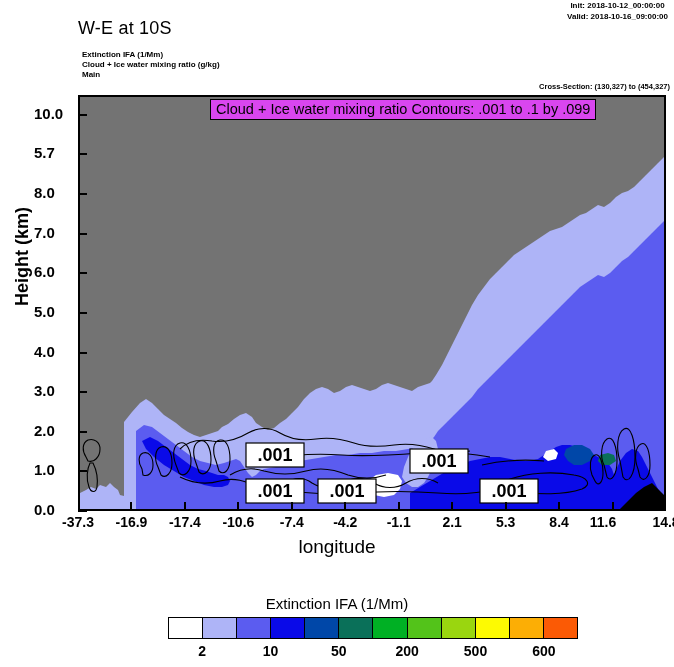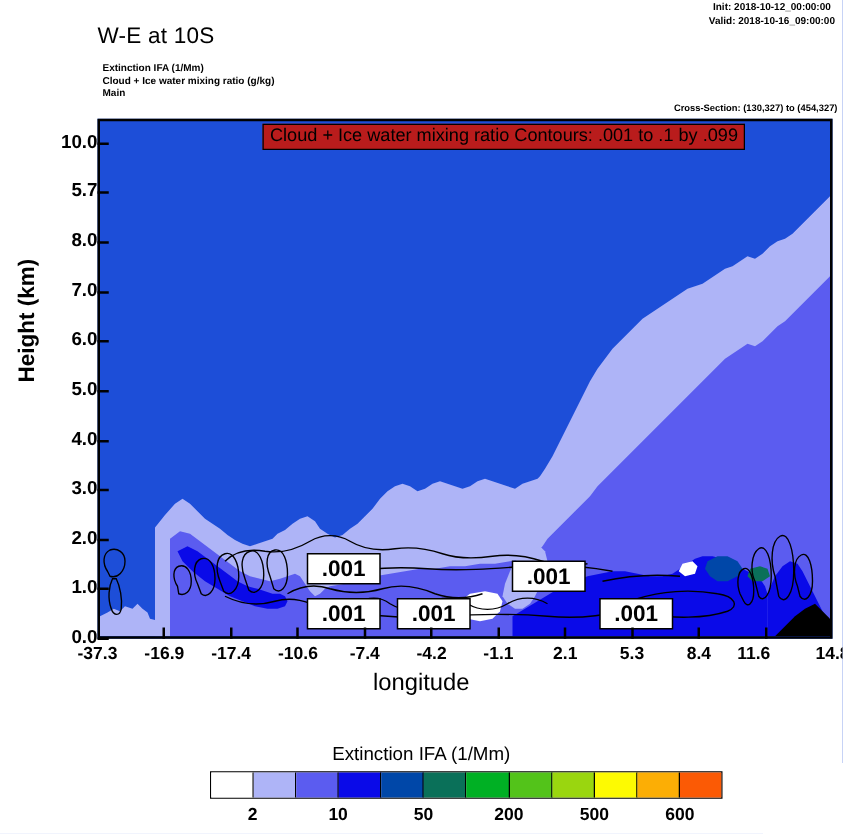--- a/index.html
+++ b/index.html
@@ -9,30 +9,30 @@
   .abs{position:absolute;}
 
   
   #main-title{left:78px;top:18px;font-size:18px;font-weight:normal;letter-spacing:.2px;}
   #init-valid{right:6px;top:1px;text-align:center;font-size:8px;font-weight:bold;line-height:10.5px;}
   #field-block{left:82px;top:50px;font-size:8px;font-weight:bold;line-height:9.8px;}
   #cross-section{right:4px;top:82px;font-size:7.5px;font-weight:bold;}
 
   
   #plot-frame{left:78px;top:95px;width:588px;height:416px;
-              border:2px solid #000;box-sizing:border-box;background:#1d4ed8;overflow:hidden;}
+              border:2px solid #000;box-sizing:border-box;background:#737373;overflow:hidden;}
   #plot-svg{position:absolute;left:0;top:0;}
 
   
   #contour-title-box{left:210px;top:99px;
-       border:1.5px solid #000;background:#b91c1c;padding:1px 5px 2px 5px;
+       border:1.5px solid #000;background:#d946ef;padding:1px 5px 2px 5px;
        font-size:14.5px;font-weight:500;white-space:nowrap;}
 
   
-  .ytick-label{right:0;width:44px;text-align:right;font-size:15px;font-weight:bold;}
+  .ytick-label{right:0;width:44px;text-align:left;font-size:15px;font-weight:bold;}
   .xtick-label{font-size:14px;font-weight:bold;text-align:center;width:60px;}
   #ylabel{left:-48px;top:246px;width:140px;text-align:center;
           font-size:18px;font-weight:bold;
           transform:rotate(-90deg);transform-origin:center center;}
   #xlabel{left:0;top:536px;width:674px;text-align:center;font-size:19px;}
 
   .ytickmark{position:absolute;left:0;width:9px;height:2px;background:#000;}
   .xtickmark{position:absolute;bottom:0;width:2px;height:9px;background:#000;}
 
   

